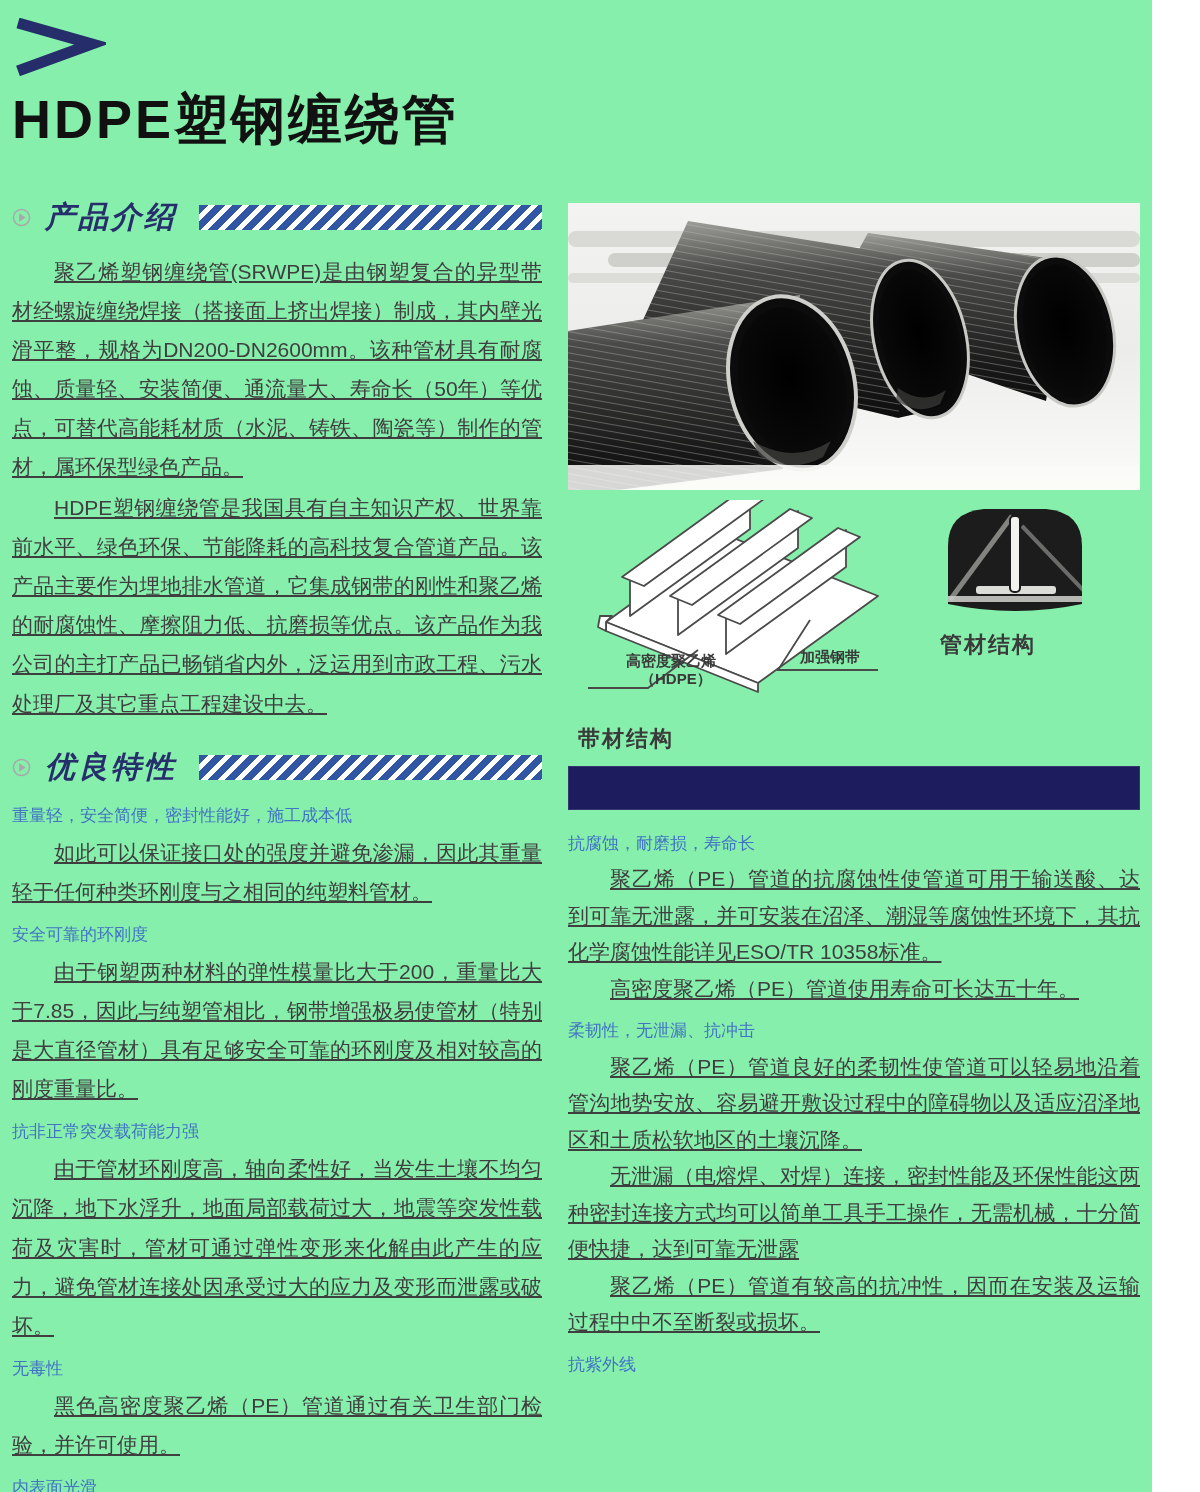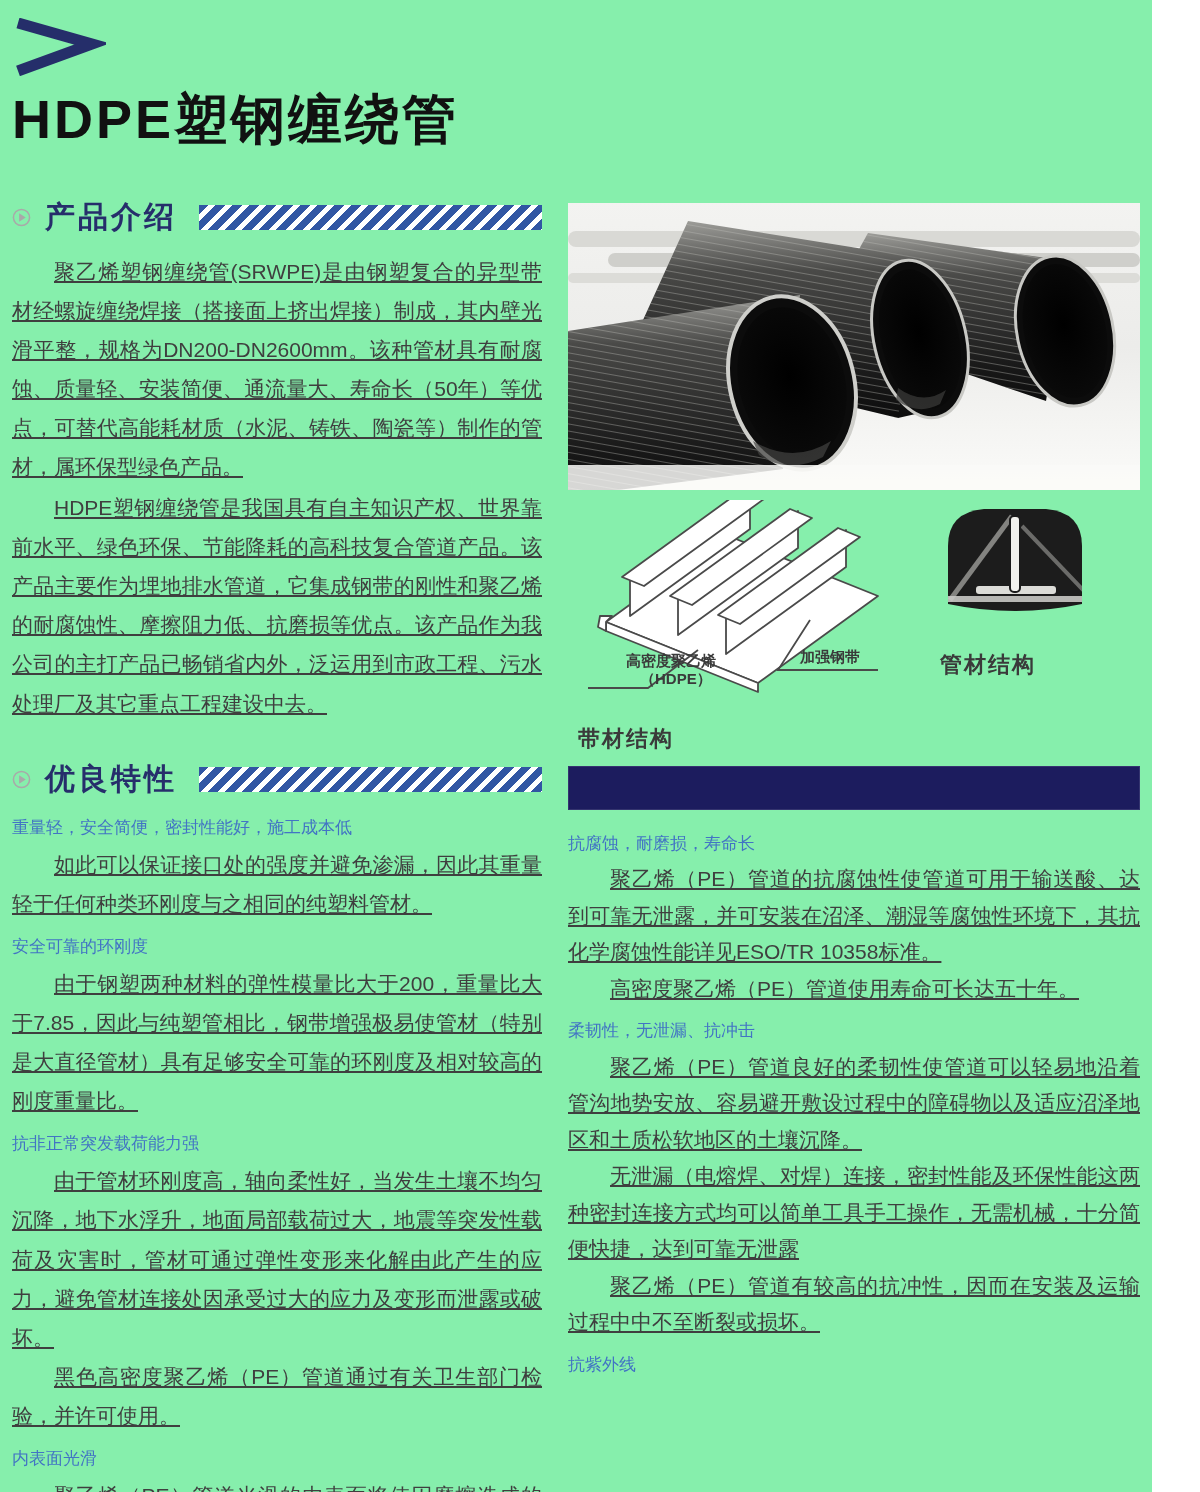--- a/index.html
+++ b/index.html
@@ -12,38 +12,38 @@
   .page-title { font-size:54px; font-weight:800; color:#111111; letter-spacing:3px; margin:4px 0 26px 0; }
 
   
   .columns { display:flex; gap:26px; }
   .col-left { width:578px; }
   .col-right { width:572px; }
 
   
   .section-header { display:flex; align-items:center; margin:14px 0 14px 0; }
   .sec-icon { width:19px; height:19px; margin-right:14px; flex:0 0 auto; }
-  .sec-title { font-size:30px; font-weight:700; color:#262e6b; letter-spacing:3px; white-space:nowrap; }
+  .sec-title { font-size:30px; font-weight:700; color:#262e6b; letter-spacing:3px; white-space:nowrap;font-style:italic; }
   .stripes { flex:1; height:25px; margin-left:22px;
     background:repeating-linear-gradient(135deg,#3156a3 0px,#3156a3 7px,#ffffff 7px,#ffffff 12px); }
 
   
   .body-p { font-size:21px; color:#3f3f3f; line-height:1.86; text-indent:2em; text-align:justify;text-decoration:underline; }
   .col-right .body-p { line-height:1.74; }
   .sub-head { font-size:17px; font-weight:400; color:#4274c4; line-height:1.6; margin:10px 0 4px 0; }
   .intro-block .body-p { margin-bottom:2px; }
 
   
   .photo-wrap { width:572px; height:287px; margin-top:20px; }
   .figures-row { display:flex; align-items:flex-start; margin-top:10px; }
   .figure { display:flex; flex-direction:column; }
   .figure-strip { width:340px; margin-left:10px; }
   .figure-pipe { width:200px; margin-left:22px; }
   .fig-caption { font-size:22px; font-weight:700; color:#3a3a3a; letter-spacing:2px; margin-top:24px; }
-  .figure-pipe .fig-caption { margin-top:28px; }
+  .figure-pipe .fig-caption { margin-top:8px; }
   .navy-bar { width:572px; height:44px; background:#1c1c5e; border:1px solid #34346f; margin:12px 0 20px 0; }
 </style>
 </head>
 <body>
 
 <div class="page">
 
   <div class="brand">
     <svg width="92" height="58" viewBox="0 0 92 58">
       <polyline points="4,5 78,26 4,53" fill="none" stroke="#252e6a" stroke-width="11"></polyline>
@@ -63,38 +63,39 @@
         </svg>
         <span class="sec-title">产品介绍</span>
         <span class="stripes"></span>
       </div>
 
       <div class="intro-block">
         <p class="body-p">聚乙烯塑钢缠绕管(SRWPE)是由钢塑复合的异型带材经螺旋缠绕焊接（搭接面上挤出焊接）制成，其内壁光滑平整，规格为DN200-DN2600mm。该种管材具有耐腐蚀、质量轻、安装简便、通流量大、寿命长（50年）等优点，可替代高能耗材质（水泥、铸铁、陶瓷等）制作的管材，属环保型绿色产品。</p>
         <p class="body-p">HDPE塑钢缠绕管是我国具有自主知识产权、世界靠前水平、绿色环保、节能降耗的高科技复合管道产品。该产品主要作为埋地排水管道，它集成钢带的刚性和聚乙烯的耐腐蚀性、摩擦阻力低、抗磨损等优点。该产品作为我公司的主打产品已畅销省内外，泛运用到市政工程、污水处理厂及其它重点工程建设中去。</p>
       </div>
 
-      <div class="section-header" style="margin-top:36px;">
+      <div class="section-header" style="margin-top:24px;">
         <svg class="sec-icon" viewBox="0 0 20 20">
           <circle cx="10" cy="10" r="8.5" fill="none" stroke="#a9a9a9" stroke-width="1.6"></circle>
           <polygon points="7.5,5.5 14.5,10 7.5,14.5" fill="#a9a9a9"></polygon>
         </svg>
         <span class="sec-title">优良特性</span>
         <span class="stripes"></span>
       </div>
 
       <h3 class="sub-head">重量轻，安全简便，密封性能好，施工成本低</h3>
       <p class="body-p">如此可以保证接口处的强度并避免渗漏，因此其重量轻于任何种类环刚度与之相同的纯塑料管材。</p>
 
       <h3 class="sub-head">安全可靠的环刚度</h3>
       <p class="body-p">由于钢塑两种材料的弹性模量比大于200，重量比大于7.85，因此与纯塑管相比，钢带增强极易使管材（特别是大直径管材）具有足够安全可靠的环刚度及相对较高的刚度重量比。</p>
 
       <h3 class="sub-head">抗非正常突发载荷能力强</h3>
       <p class="body-p">由于管材环刚度高，轴向柔性好，当发生土壤不均匀沉降，地下水浮升，地面局部载荷过大，地震等突发性载荷及灾害时，管材可通过弹性变形来化解由此产生的应力，避免管材连接处因承受过大的应力及变形而泄露或破坏。</p>
 
+      <h3 class="sub-head">无毒性</h3>
       <p class="body-p">黑色高密度聚乙烯（PE）管道通过有关卫生部门检验，并许可使用。</p>
 
       <h3 class="sub-head">内表面光滑</h3>
       <p class="body-p">聚乙烯（PE）管道光滑的内表面将使因磨擦造成的能量损失降至最低，管道中不易产生沉积。流动阻力比水泥管低20~30%聚乙烯（PE）管道内壁光滑，摩擦系数小，且沉淀物在管道中极不易产生聚集，长期的使用摩阻几乎不变。</p>
 
     </div>
 
     <div class="col-right">
 
       <div class="photo-wrap">

